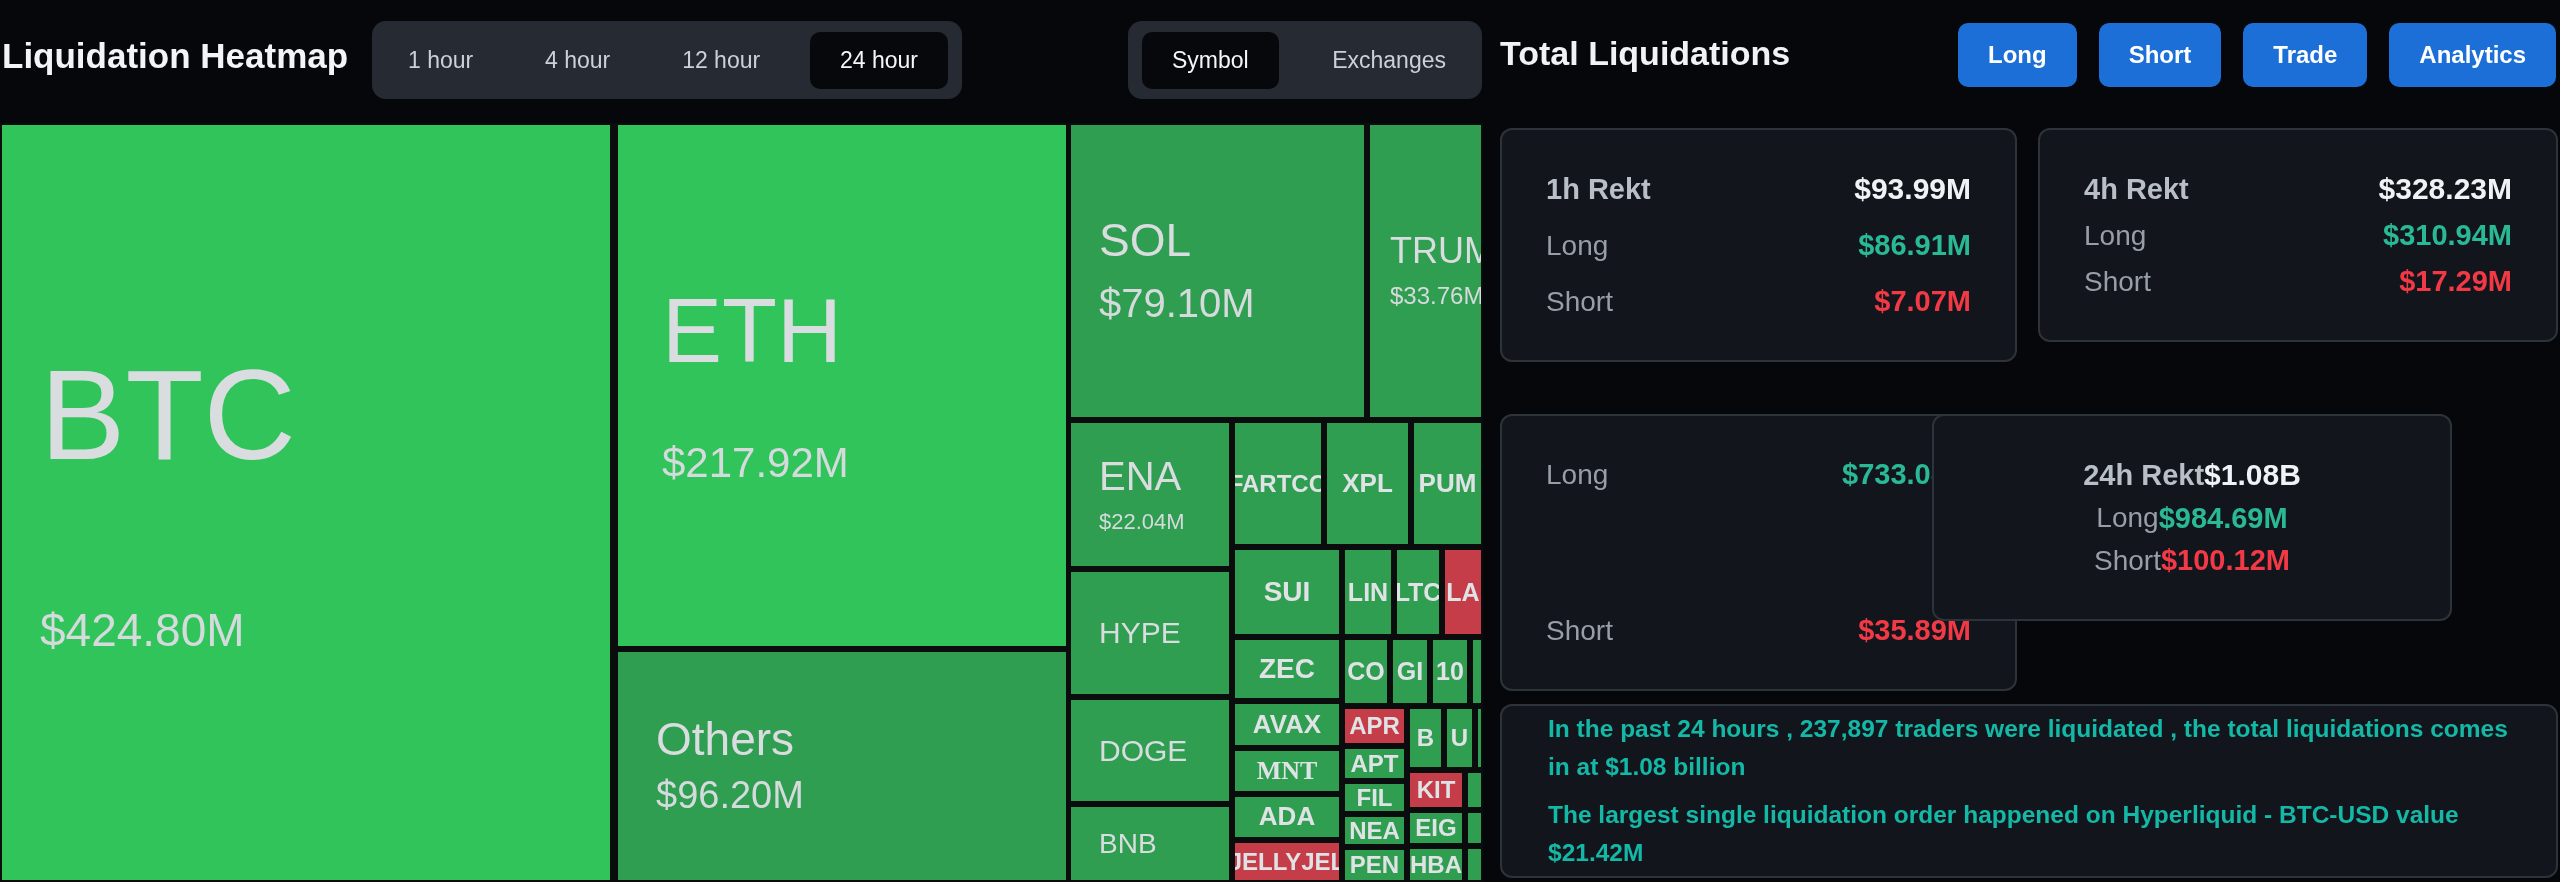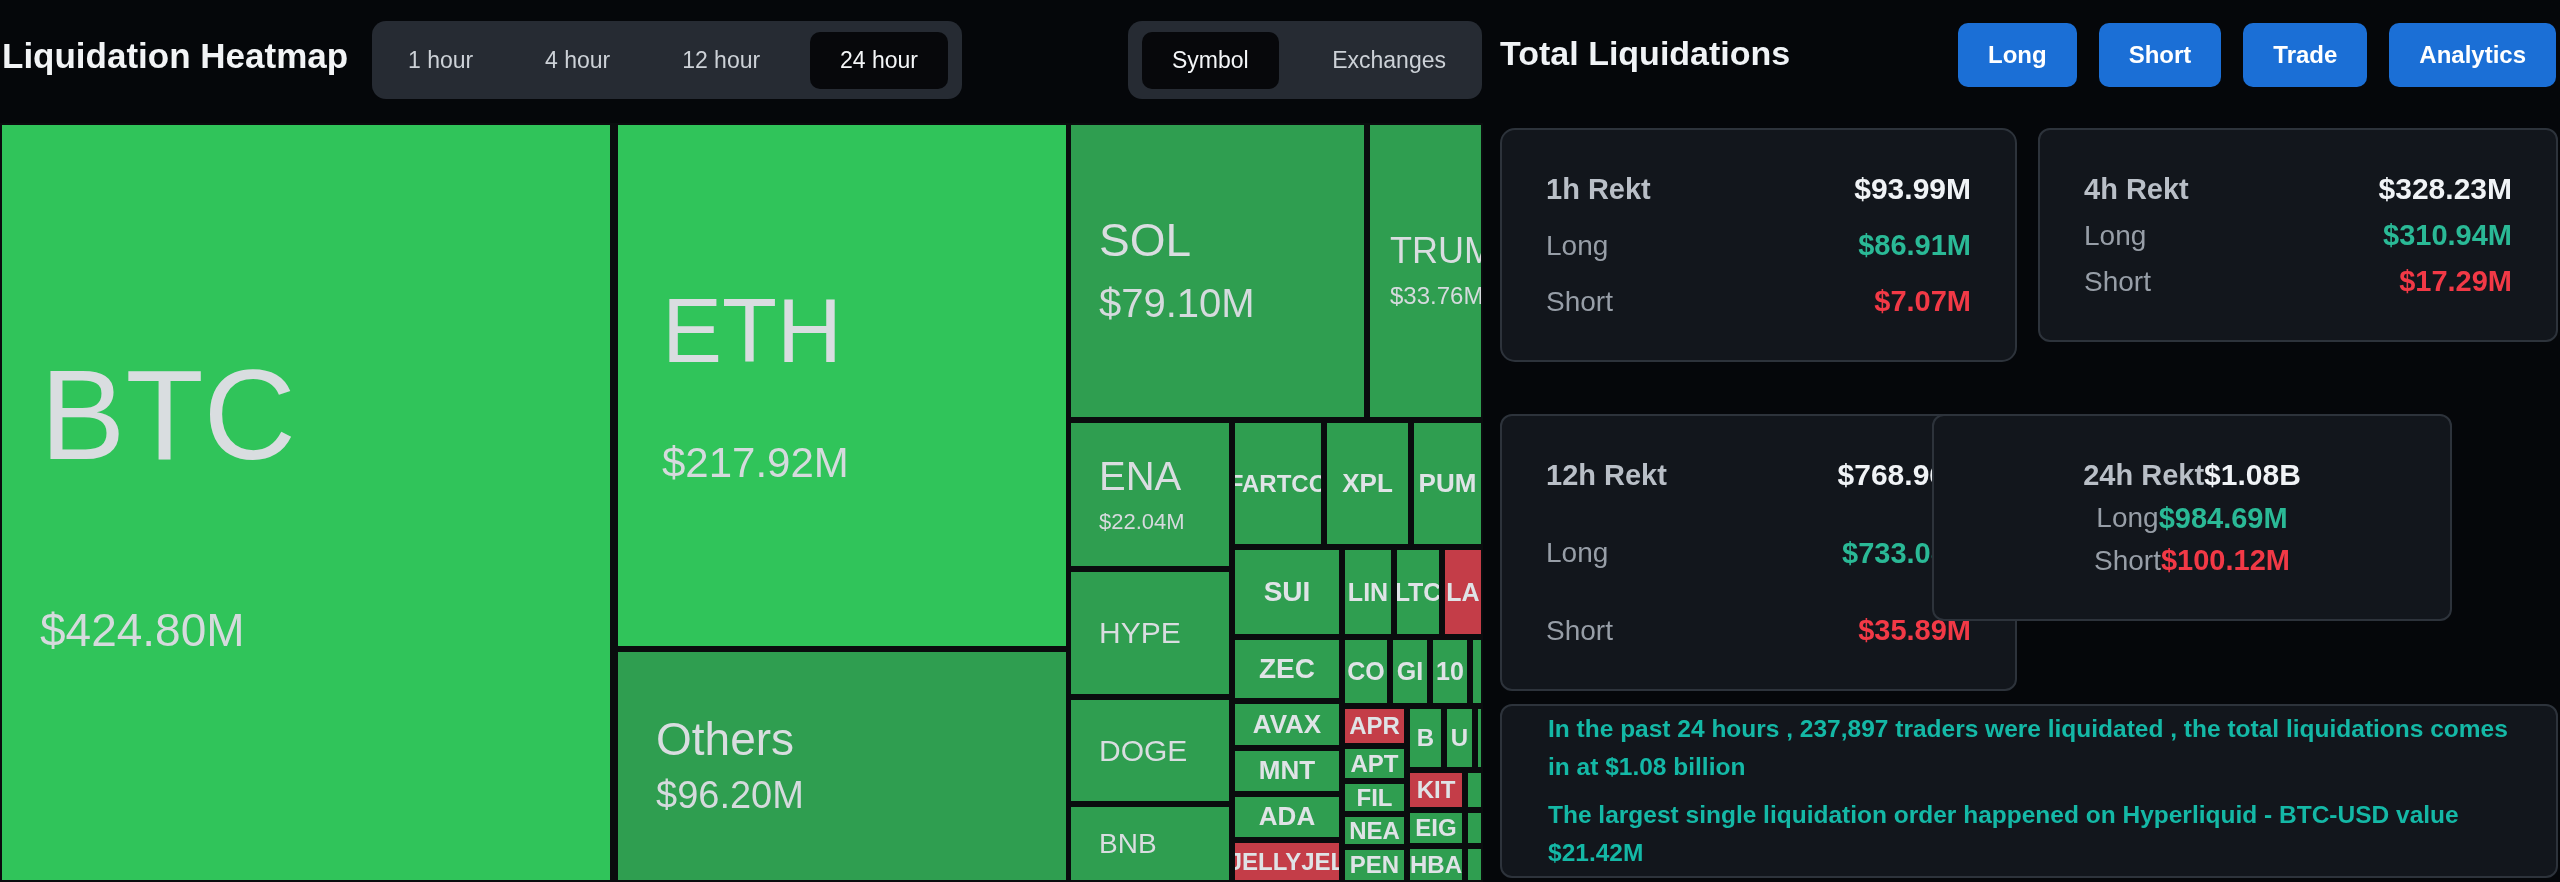--- a/index.html
+++ b/index.html
@@ -29,21 +29,21 @@
   .tone-green{background:#2f9e50;}
   .tone-red{background:#c43d48;}
   .cell .sym{color:#dfe3e6;font-weight:600;line-height:1.05;white-space:nowrap;}
   .cell.big .sym{font-weight:500;color:#d9dde0;}
   .cell .val{color:#d5dadd;font-weight:500;white-space:nowrap;}
 
   
   .card{position:absolute;background:#12161c;border:2px solid #2d333b;border-radius:12px;
         box-sizing:border-box;display:flex;flex-direction:column;justify-content:space-between;
         padding:42px 44px;}
-  #card-1h {left:1500px;top:128px;width:517px;height:234px;border-radius:15px;}
+  #card-1h {left:1500px;top:128px;width:517px;height:234px;}
   #card-4h {left:2038px;top:128px;width:520px;height:214px;}
   #card-12h{left:1500px;top:414px;width:517px;height:277px;}
   #card-24h{left:1932px;top:414px;width:520px;height:207px;align-items:center;}
   .stat-row{display:flex;justify-content:space-between;align-items:center;}
   .stat-title{font-size:29px;font-weight:700;color:#b9bfc7;}
   .stat-total{font-size:30px;font-weight:700;color:#f0f3f6;}
   .stat-label{font-size:28px;color:#979ea7;}
   .val-long{font-size:29px;font-weight:700;color:#2ab996;}
   .val-short{font-size:29px;font-weight:700;color:#f23946;}
 
@@ -142,21 +142,21 @@
       <div class="cell tone-green" style="left: 1471px; top: 515px; width: 12px; height: 67px;"></div>
       <div class="cell tone-green big" style="left: 1069px; top: 575px; width: 162px; height: 105px; padding-left: 28px;">
         <div class="sym" style="font-size: 30px;">DOGE</div>
       </div>
       <div class="cell tone-green big" style="left: 1069px; top: 682px; width: 162px; height: 77px; padding-left: 28px;">
         <div class="sym" style="font-size: 28px;">BNB</div>
       </div>
       <div class="cell tone-green" style="left: 1233px; top: 579px; width: 108px; height: 45px;">
         <div class="sym" style="font-size: 26px;">AVAX</div>
       </div>
-      <div class="cell tone-green" style="left: 1233px; top: 626px; width: 108px; height: 44px;">
+      <div class="cell tone-green" style="left: 1233px; top: 626px; width: 108px; height: 44px; font-family: Liberation Serif, serif;">
         <div class="sym" style="font-size: 26px;">MNT</div>
       </div>
       <div class="cell tone-green" style="left: 1233px; top: 672px; width: 108px; height: 44px;">
         <div class="sym" style="font-size: 26px;">ADA</div>
       </div>
       <div class="cell tone-red" style="left: 1233px; top: 718px; width: 108px; height: 41px;">
         <div class="sym" style="font-size: 24px;">JELLYJEL</div>
       </div>
       <div class="cell tone-red" style="left: 1343px; top: 584px; width: 63px; height: 38px;">
         <div class="sym" style="font-size: 24px;">APR</div>
@@ -219,24 +219,20 @@
       <div class="val-long">$310.94M</div>
     </div>
     <div class="stat-row">
       <div class="stat-label">Short</div>
       <div class="val-short">$17.29M</div>
     </div>
   </div>
 
   <div class="card" id="card-12h">
     <div class="stat-row">
-      <div class="stat-title">12h Rekt</div>
-      <div class="stat-total">$768.96M</div>
-    </div>
-    <div class="stat-row">
       <div class="stat-label">Long</div>
       <div class="val-long">$733.08M</div>
     </div>
     <div class="stat-row">
       <div class="stat-label">Short</div>
       <div class="val-short">$35.89M</div>
     </div>
   </div>
 
   <div class="card" id="card-24h">

